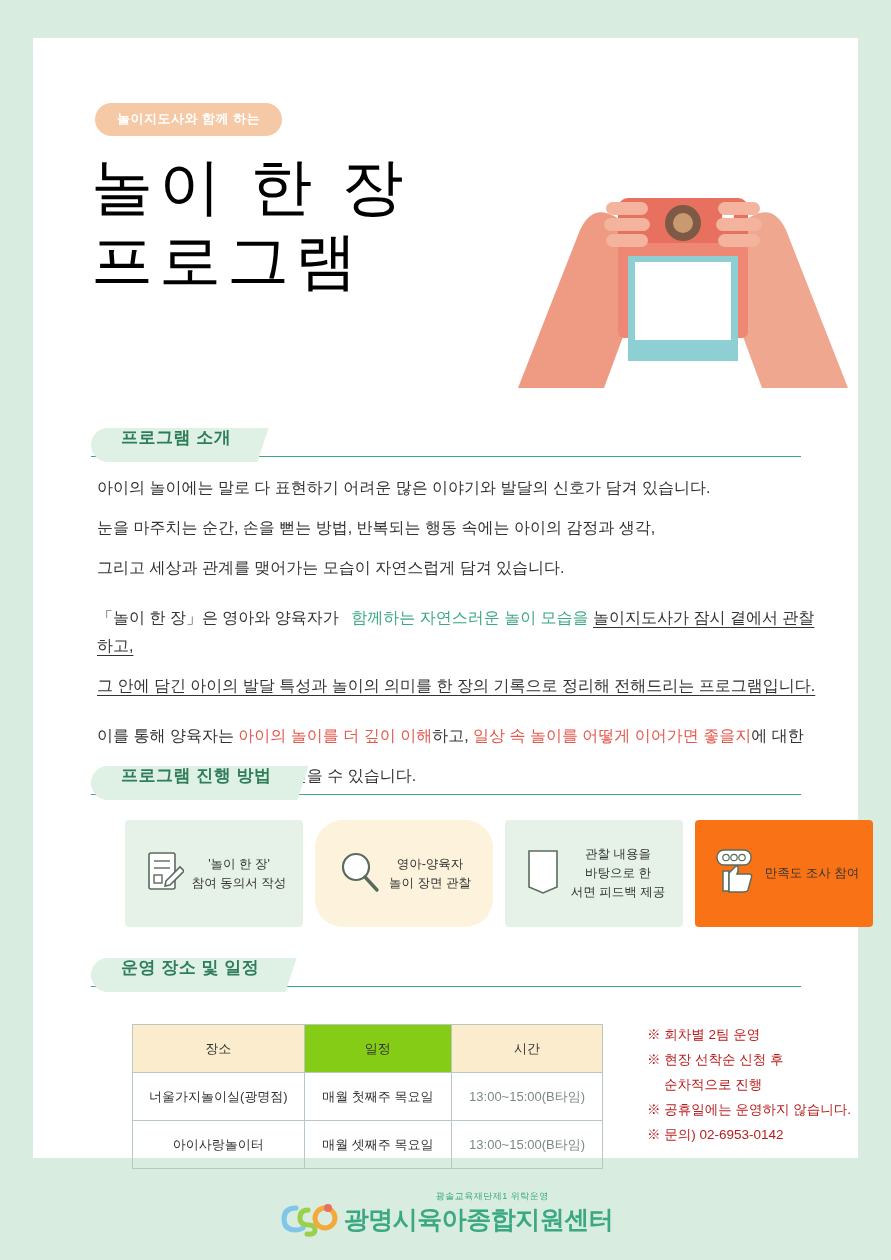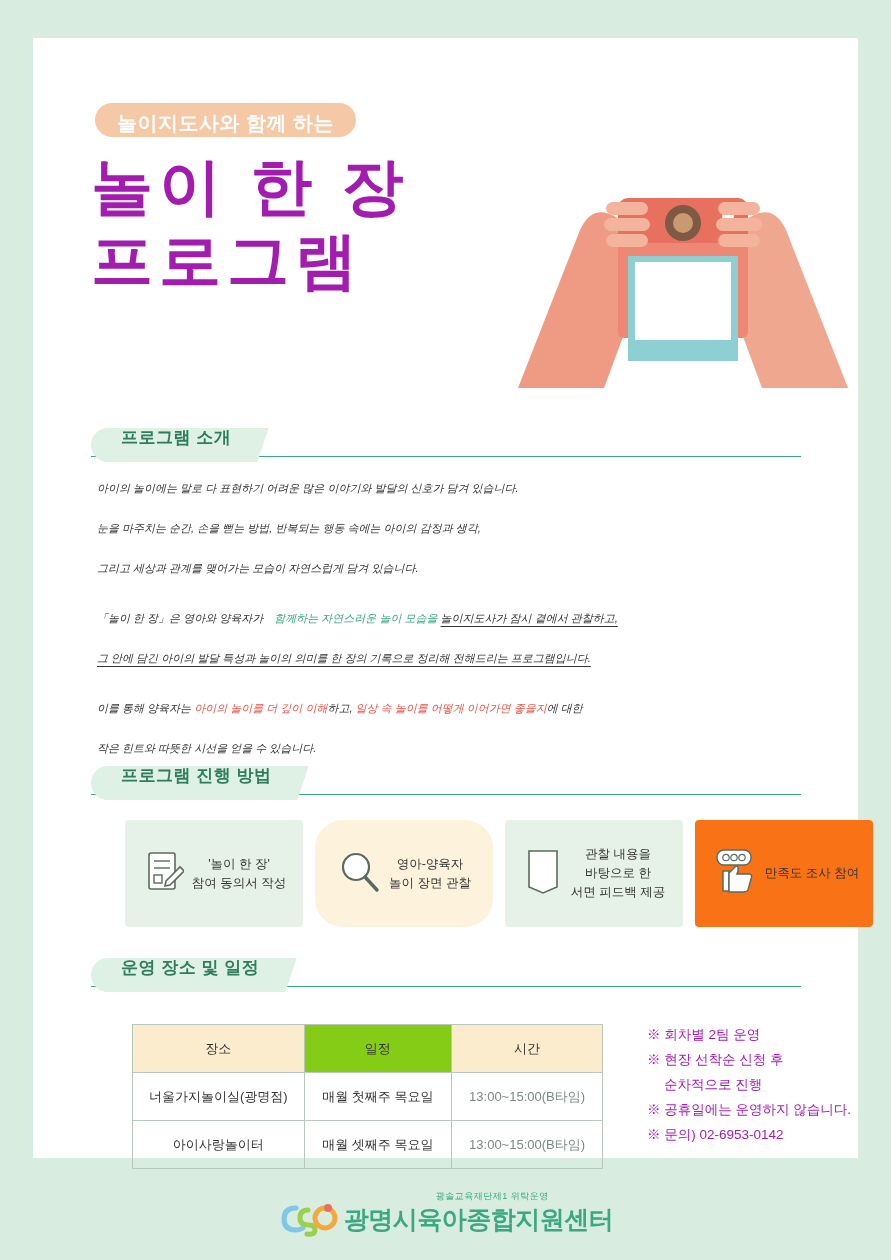--- a/index.html
+++ b/index.html
@@ -16,33 +16,33 @@
     left: 33px; top: 38px;
     width: 825px; height: 1120px;
     background: #ffffff;
   }
 
   
   .eyebrow {
     position: absolute; left: 62px; top: 65px;
     background: #f6c9a6;
     color: #ffffff;
-    font-size: 20px; font-weight: bold;
-    padding: 7px 22px 0 22px;
+    font-size: 13px; font-weight: bold;
+    padding: 7px 22px 8px 22px;
     border-radius: 18px;
     letter-spacing: 0.5px;
   }
   .title-block {
     position: absolute; left: 58px; top: 112px;
     width: 470px;
   }
   .title-line {
     font-size: 62px;
-    font-weight: bold;
-    color: #a21caf;
+    font-weight: normal;
+    color: #000000;
     letter-spacing: 6px;
     line-height: 74px;
     white-space: nowrap;
   }
 
   
   .illo { position: absolute; right: 0px; top: 100px; width: 350px; height: 250px; }
 
   
   .sec {
@@ -71,21 +71,21 @@
     transform: skewX(-18deg);
     z-index:-1;
   }
   .sec .rule {
     position: absolute; left: 0; right: 0; top: 28px;
     border-bottom: 1px solid #3aa882;
   }
 
   
   .intro { position: absolute; left: 64px; top: 436px; width: 730px; }
-  .intro p { margin: 0 0 12px 0; font-size: 11px; line-height: 28px; color: #333; font-style: italic; }
+  .intro p { margin: 0 0 12px 0; font-size: 16px; line-height: 28px; color: #333; }
   .intro p.gap { margin-top: 22px; }
   .grn { color: #3aa882; margin-left: 8px; }
   .ul { text-decoration: underline; text-underline-offset: 4px; }
   .red { color: #e4574b; }
 
   
   .methods { position: absolute; left: 92px; top: 782px; display: flex; gap: 12px; }
   .m-box {
     width: 178px; height: 107px;
     border-radius: 4px;
@@ -107,21 +107,21 @@
     padding: 0 4px;
   }
   .tbl th { font-weight: normal; }
   .tbl th.c0 { background: #fbeccd; width: 172px; }
   .tbl th.c1 { background: #84cc16; width: 148px; }
   .tbl th.c2 { background: #fbeccd; width: 151px; }
   .tbl td.t { color: #7b8a80; }
 
   
   .notes { position: absolute; left: 614px; top: 984px; width: 220px; }
-  .notes div { font-size: 13.5px; line-height: 25px; color: #a21caf; white-space: nowrap; }
+  .notes div { font-size: 13.5px; line-height: 25px; color: #b91c1c; white-space: nowrap; }
   .notes div.ind { padding-left: 17px; }
 
   
   .footer {
     position: absolute; left: 0; right: 0; bottom: 20px;
     display: flex; align-items: center; justify-content: center;
   }
   .f-logo { position: relative; width: 60px; height: 42px; margin-right: 6px; }
   .f-texts { position: relative; }
   .f-small {

